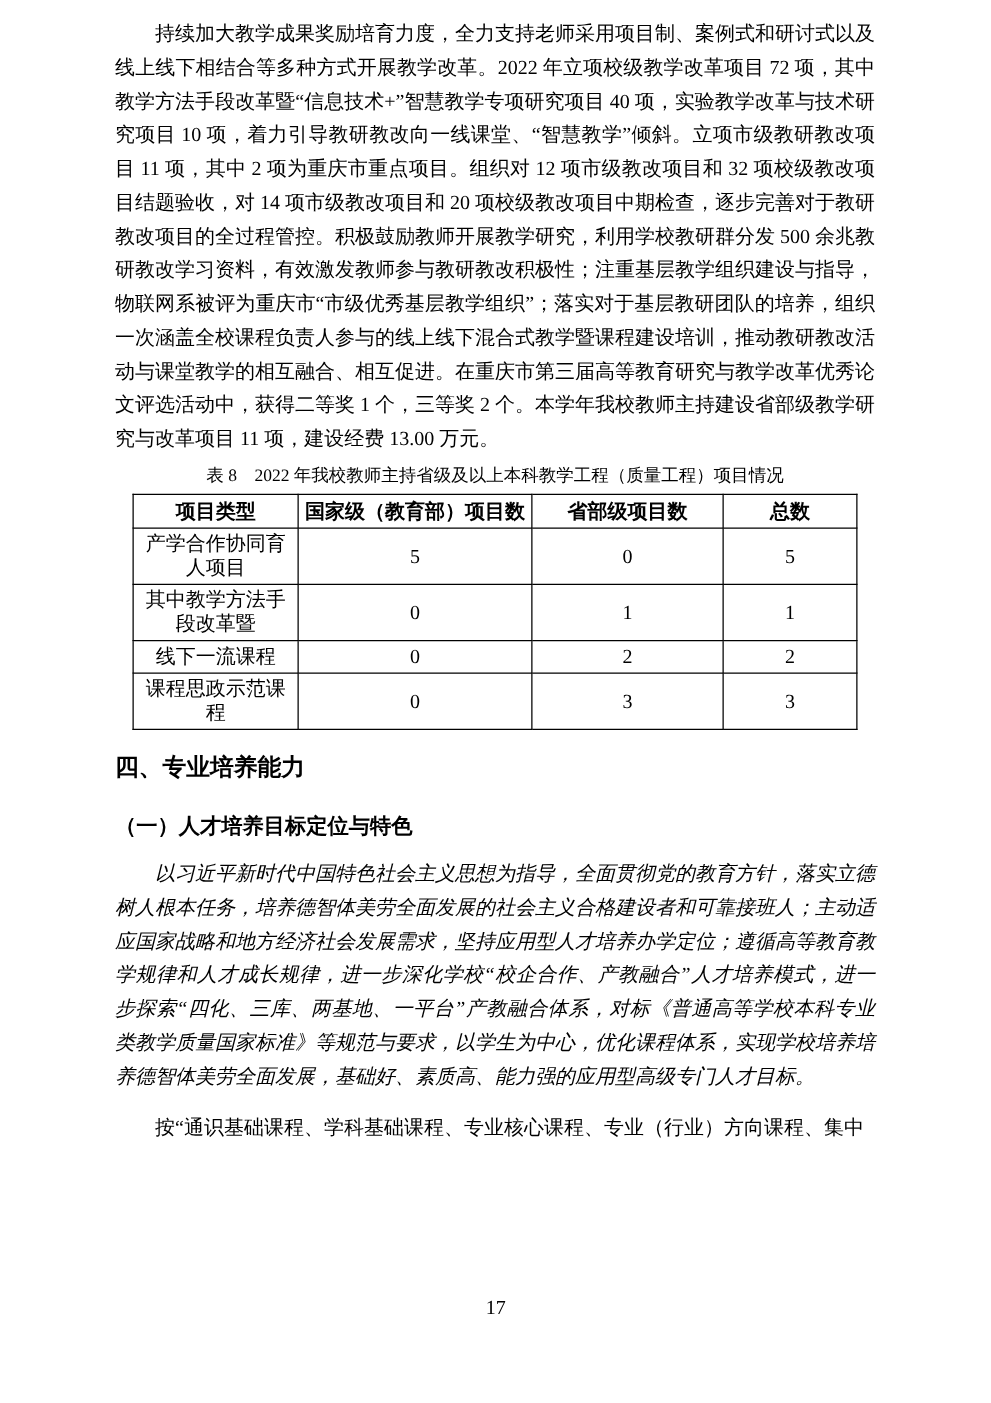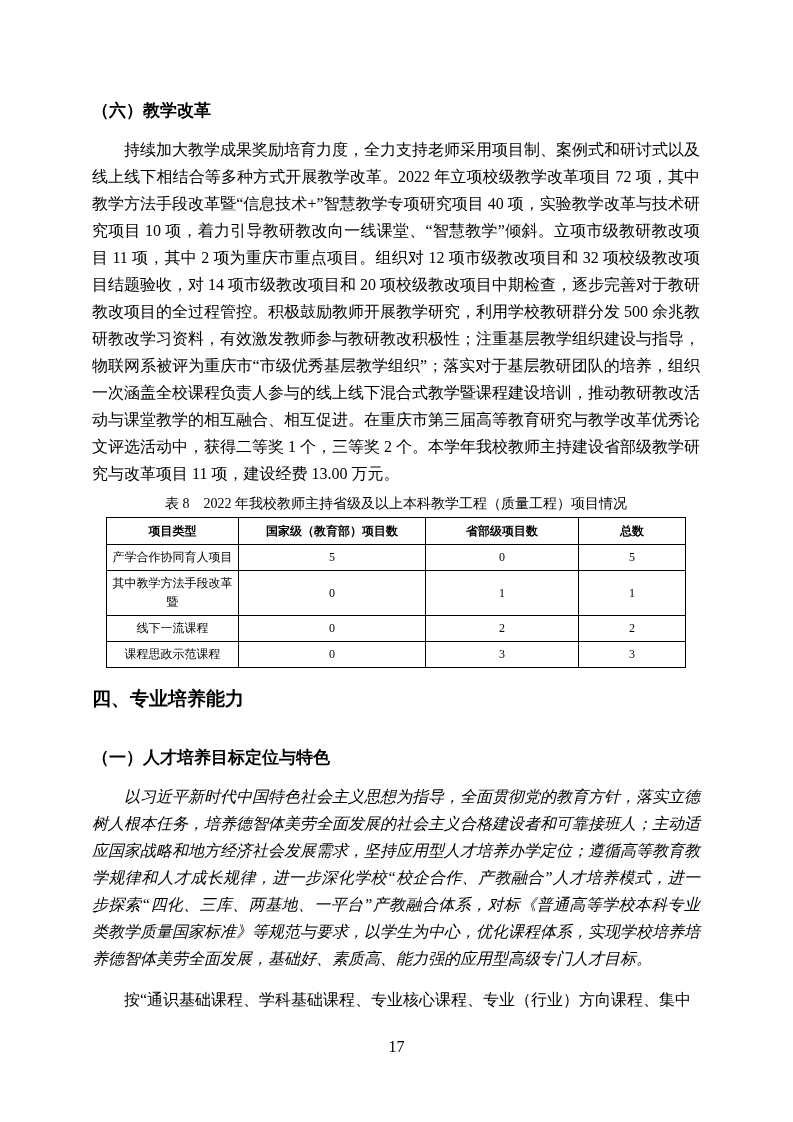--- a/index.html
+++ b/index.html
@@ -31,21 +31,21 @@
   }
   .h-main {
     font-family: "Liberation Sans", "DejaVu Sans", sans-serif;
     font-weight: bold;
     font-size: 19px;
     line-height: 24px;
     margin: 0;
   }
   .heading-6 { margin-top: 100px; }
   .heading-4 { margin-top: 19px; }
-  .heading-4-1 { margin-top: 36px; }
+  .heading-4-1 { margin-top: 23px; }
   .heading-4-2 { margin-top: 23px; }
   .para {
     font-size: 16px;
     line-height: 27px;
     text-align: justify;
     text-justify: inter-character;
     text-indent: 2em;
     margin: 0;
   }
   .para-1 { margin-top: 14px; }
@@ -55,21 +55,21 @@
     margin-top: 7px;
     font-size: 14px;
     line-height: 20px;
     text-align: center;
   }
   table.quality-table {
     width: 579px;
     margin: 3px auto 0 auto;
     border-collapse: collapse;
     table-layout: fixed;
-    font-size: 12px;
+    font-size: 16px;
   }
   table.quality-table col.c1 { width: 132px; }
   table.quality-table col.c2 { width: 187px; }
   table.quality-table col.c3 { width: 153px; }
   table.quality-table col.c4 { width: 107px; }
   table.quality-table th,
   table.quality-table td {
     border: 1px solid #000000;
     text-align: center;
     vertical-align: middle;
@@ -90,21 +90,20 @@
     font-size: 16px;
     font-family: "Liberation Serif", "DejaVu Serif", serif;
   }
 </style>
 </head>
 <body>
 
 <div class="page">
   <div class="content">
 
-    <h3 class="h-sub heading-6">（六）教学改革</h3>
 
     <p class="para para-1">持续加大教学成果奖励培育力度，全力支持老师采用项目制、案例式和研讨式以及线上线下相结合等多种方式开展教学改革。2022 年立项校级教学改革项目 72 项，其中教学方法手段改革暨“信息技术+”智慧教学专项研究项目 40 项，实验教学改革与技术研究项目 10 项，着力引导教研教改向一线课堂、“智慧教学”倾斜。立项市级教研教改项目 11 项，其中 2 项为重庆市重点项目。组织对 12 项市级教改项目和 32 项校级教改项目结题验收，对 14 项市级教改项目和 20 项校级教改项目中期检查，逐步完善对于教研教改项目的全过程管控。积极鼓励教师开展教学研究，利用学校教研群分发 500 余兆教研教改学习资料，有效激发教师参与教研教改积极性；注重基层教学组织建设与指导，物联网系被评为重庆市“市级优秀基层教学组织”；落实对于基层教研团队的培养，组织一次涵盖全校课程负责人参与的线上线下混合式教学暨课程建设培训，推动教研教改活动与课堂教学的相互融合、相互促进。在重庆市第三届高等教育研究与教学改革优秀论文评选活动中，获得二等奖 1 个，三等奖 2 个。本学年我校教师主持建设省部级教学研究与改革项目 11 项，建设经费 13.00 万元。</p>
 
     <div class="table-caption">表 8　2022 年我校教师主持省级及以上本科教学工程（质量工程）项目情况</div>
 
     <table class="quality-table">
       <colgroup>
         <col class="c1">
           <col class="c2">
           <col class="c3">

